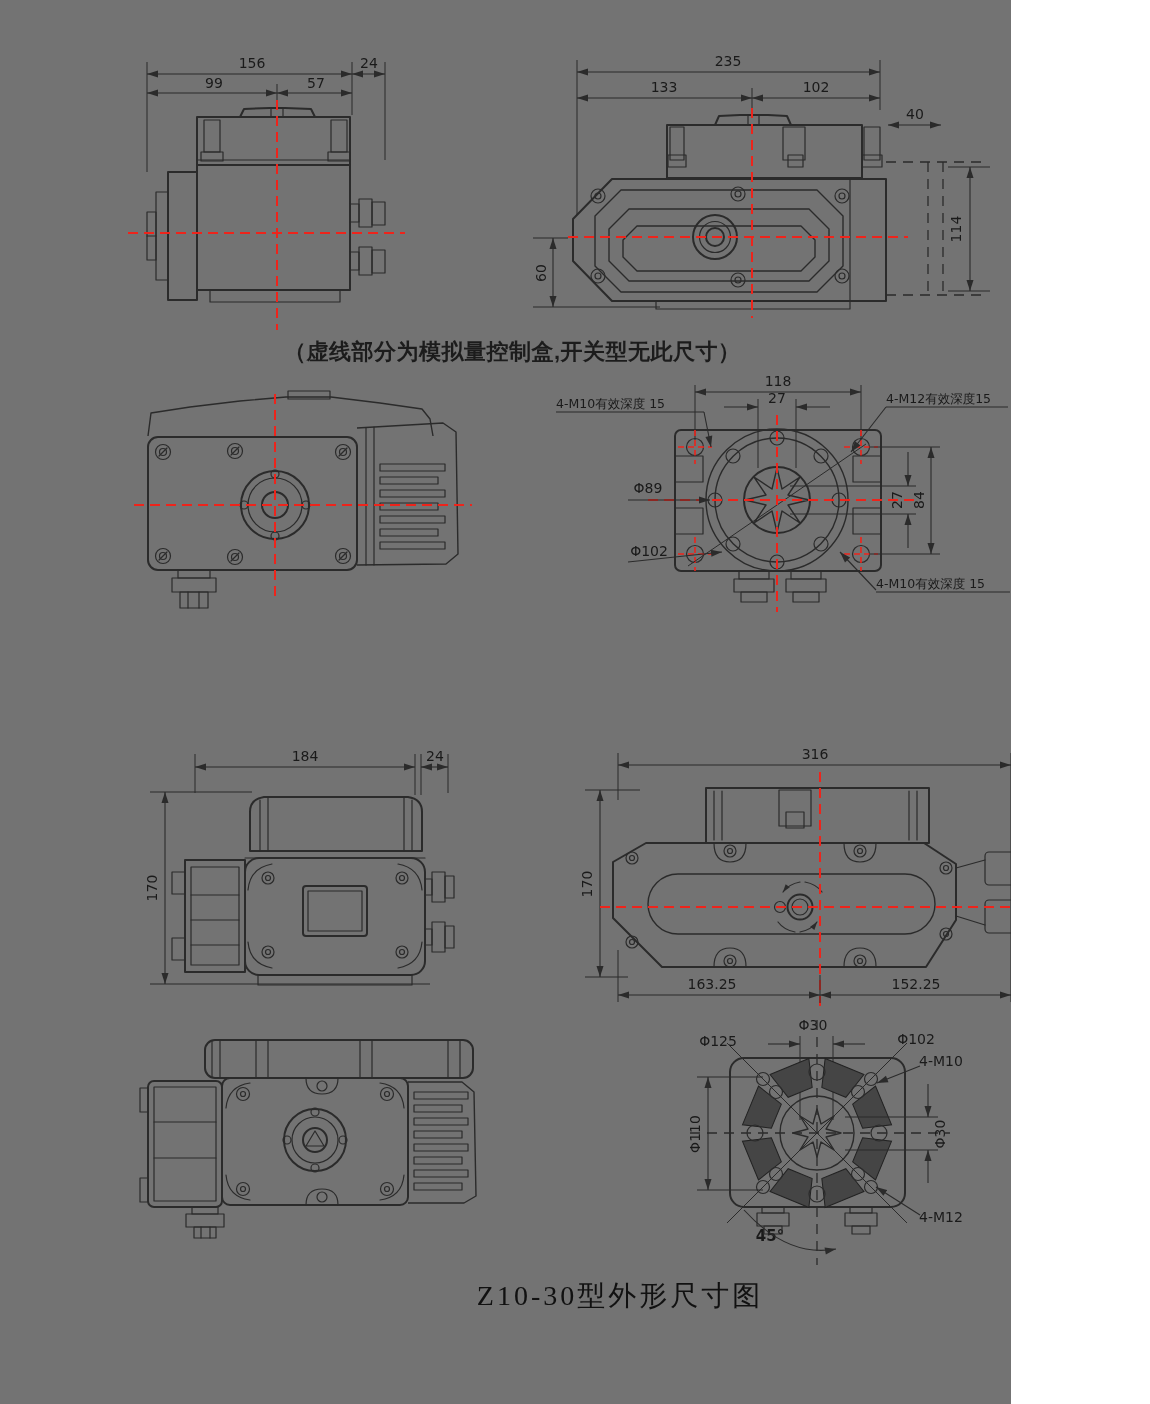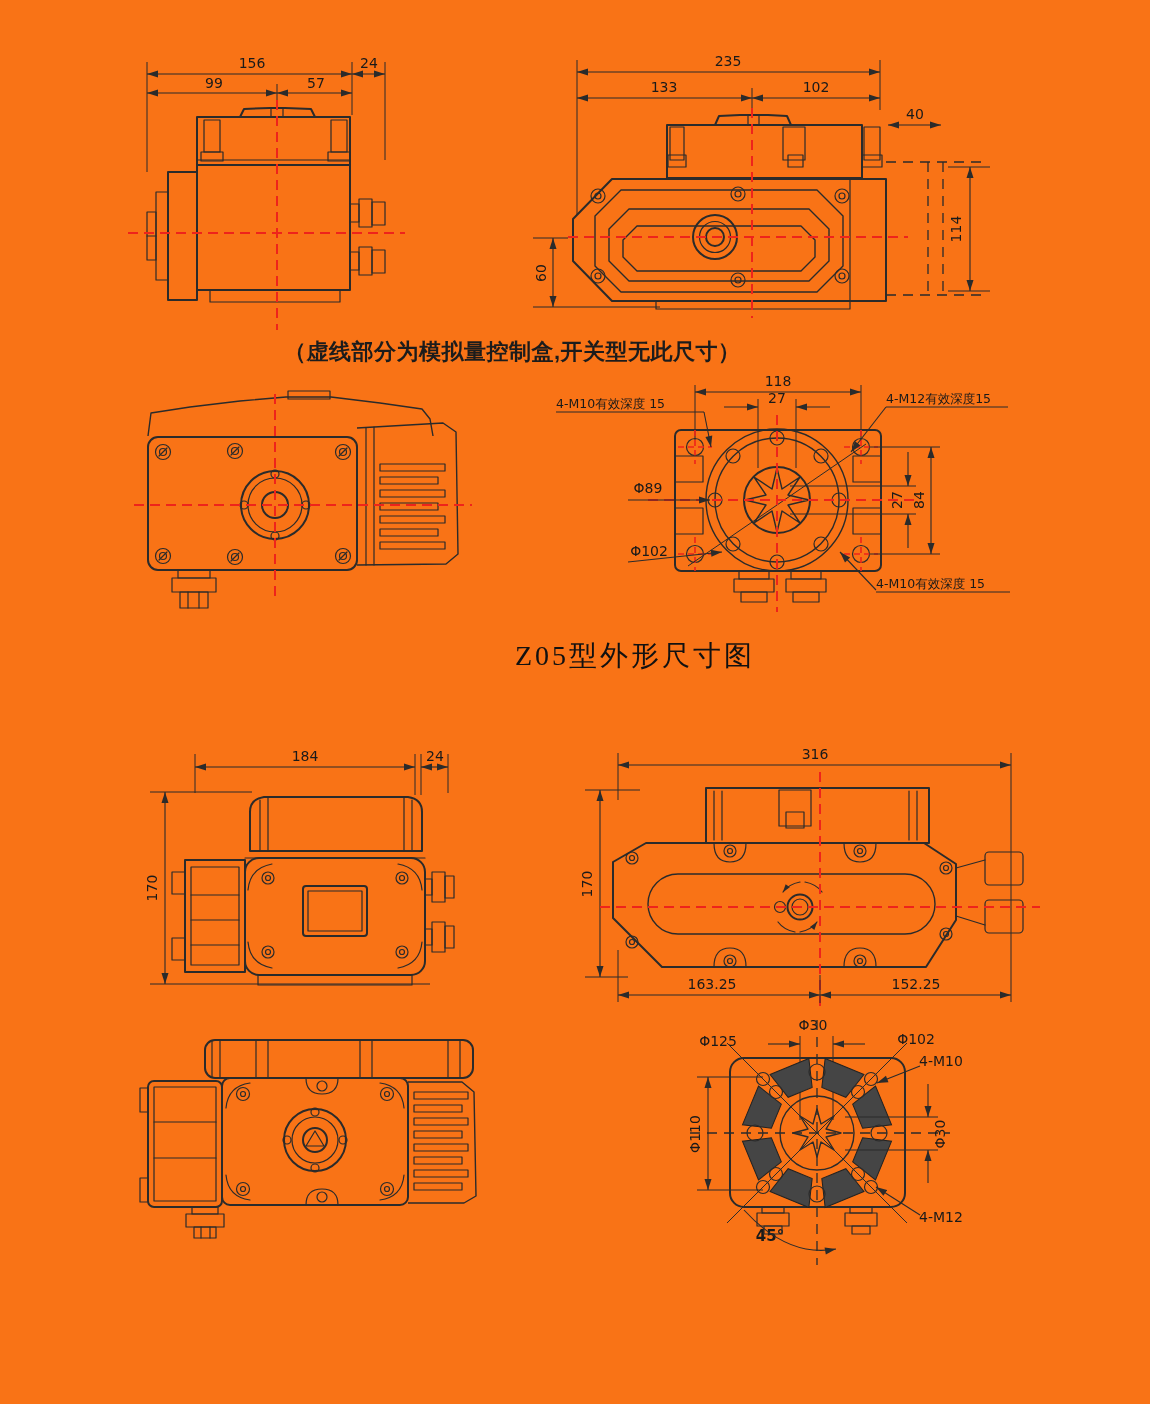--- a/index.html
+++ b/index.html
@@ -1,16 +1,16 @@
 <!DOCTYPE html>
 <html><head>
 <meta charset="utf-8">
 <style>
   html,body{margin:0;padding:0;background:#ffffff;}
-  #page{position:relative;width:1150px;height:1404px;background:#f97316;overflow:hidden;
+  #page{position:relative;width:1011px;height:1404px;background:#737373;overflow:hidden;
         font-family:"DejaVu Sans",sans-serif;}
   .overlay{position:absolute;color:#1c1c1c;}
   #note{left:284px;top:337px;width:560px;
         font:bold 22px "Liberation Sans","DejaVu Sans",sans-serif;letter-spacing:.5px;}
   .dwg-title{font:28px "Liberation Serif","DejaVu Serif",serif;letter-spacing:3px;color:#111;}
   #title-z05{left:350px;top:637px;width:570px;text-align:center;}
   #title-z10{left:330px;top:1277px;width:580px;text-align:center;}
   svg{position:absolute;left:0;top:0;}
   .o2{fill:none;stroke:#2b2b2b;stroke-width:2;stroke-linejoin:round;stroke-linecap:round;}
   .o1{fill:none;stroke:#2b2b2b;stroke-width:1.2;stroke-linejoin:round;stroke-linecap:round;}
@@ -541,15 +541,15 @@
     <rect class="o1" x="762" y="1207" width="22" height="6"></rect>
     <rect class="o1" x="757" y="1213" width="32" height="13"></rect>
     <rect class="o1" x="764" y="1226" width="18" height="8"></rect>
     <rect class="o1" x="850" y="1207" width="22" height="6"></rect>
     <rect class="o1" x="845" y="1213" width="32" height="13"></rect>
     <rect class="o1" x="852" y="1226" width="18" height="8"></rect>
   </g>
 </svg>
 
 <div id="note" class="overlay">（虚线部分为模拟量控制盒,开关型无此尺寸）</div>
-<div id="title-z05" class="overlay dwg-title">Z05型外形尺寸图</div>
+<div id="title-z10" class="overlay dwg-title">Z10-30型外形尺寸图</div>
 
 </div>
 
 </body></html>

